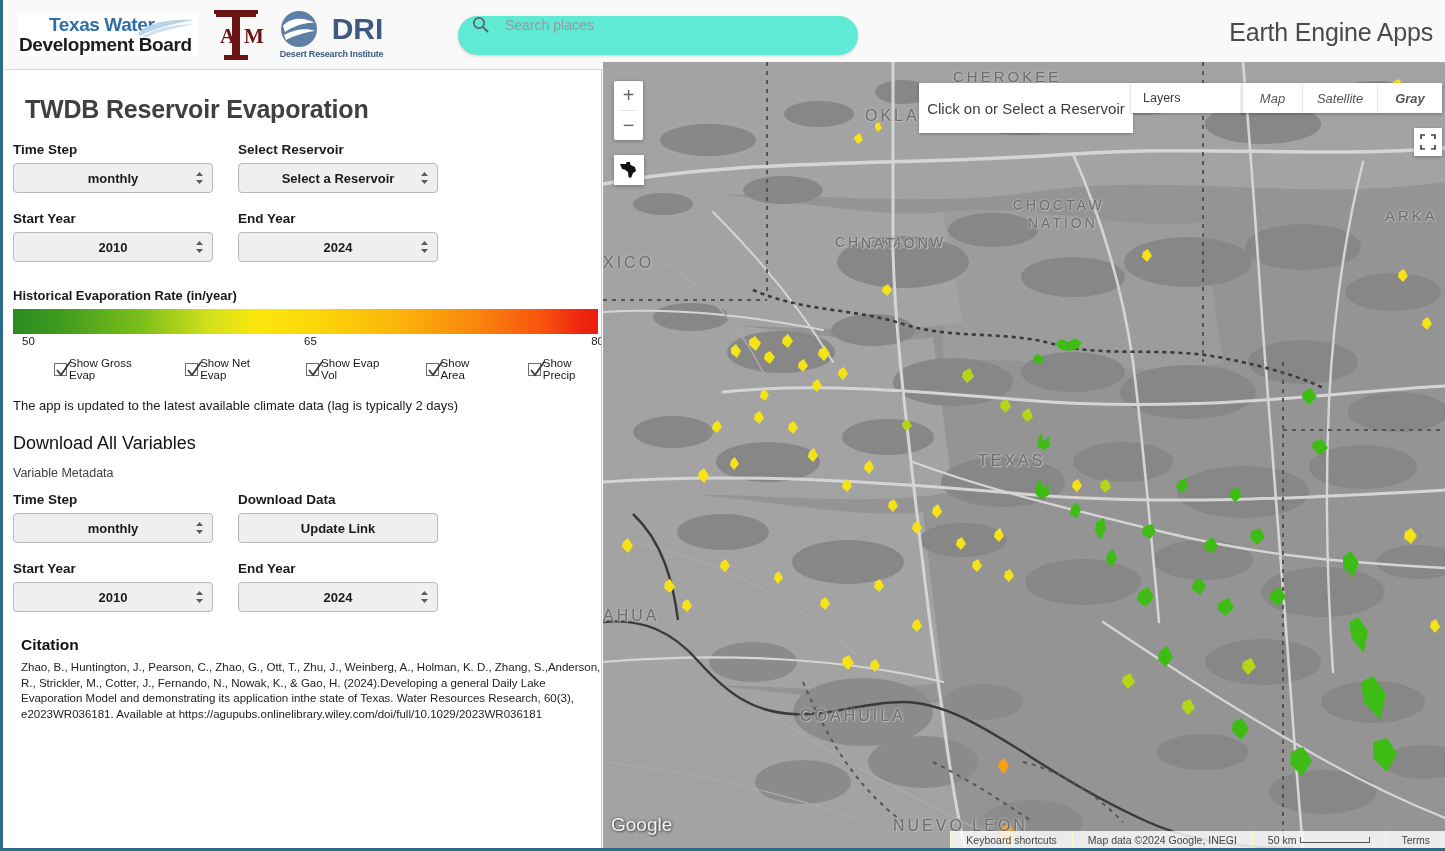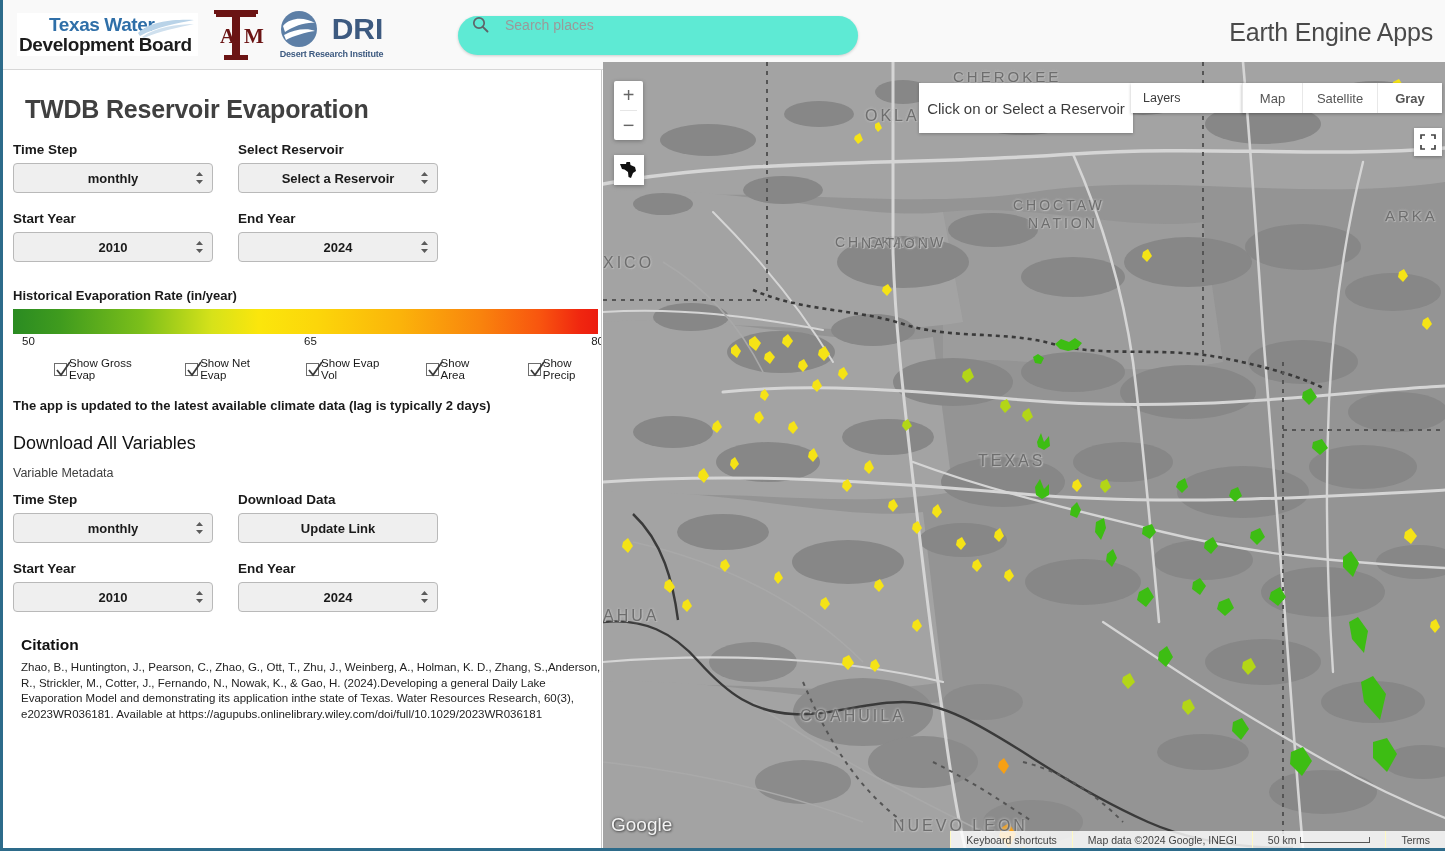--- a/index.html
+++ b/index.html
@@ -175,21 +175,21 @@
   .chk { display: flex; align-items: center; gap: 2px; cursor: pointer; padding-left: 33px; }
   .chk-box {
     width: 13px; height: 13px;
     border: 1px solid #6d6d6d; background: #fff;
     position: relative; flex: 0 0 auto;
   }
   .chk-box svg { position: absolute; left: 0px; top: -3px; }
   .chk-label { font-size: 11.5px; color: #1a1a1a; }
 
   .note {
-    font-size: 13px; font-weight: bold; color: #1a1a1a;
+    font-size: 13px; font-weight: normal; color: #1a1a1a;
     margin-top: 17px;
   }
   .section-title {
     font-size: 18px; font-weight: normal; color: #111;
     margin-top: 20px;
   }
   .meta-link {
     font-size: 12.5px; color: #404040; margin-top: 12px;
     cursor: pointer;
   }
@@ -258,20 +258,21 @@
     display: flex; align-items: center;
     padding-left: 12px;
     font-size: 12.5px; color: #3c3c3c;
     box-shadow: 0 1px 3px rgba(0,0,0,.25);
     cursor: pointer;
   }
   .maptype {
     position: absolute; right: 3px; top: 21px;
     height: 30px; display: flex;
     box-shadow: 0 1px 3px rgba(0,0,0,.3);
+    font-style: italic;
   }
   .maptype div {
     background: #fff; display: flex; align-items: center; justify-content: center;
     font-size: 13px; color: #555; cursor: pointer;
     border-left: 1px solid #e8e8e8;
   }
   .mt-map { width: 60px; }
   .mt-sat { width: 75px; }
   .mt-gray { width: 65px; color: #222; font-weight: bold; }
 

